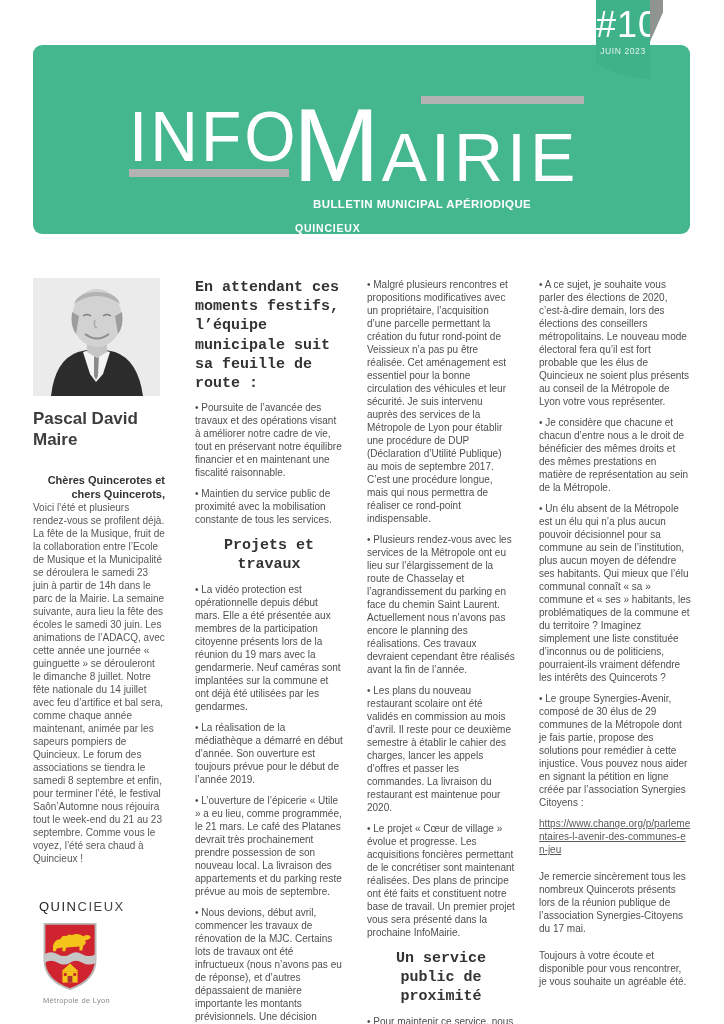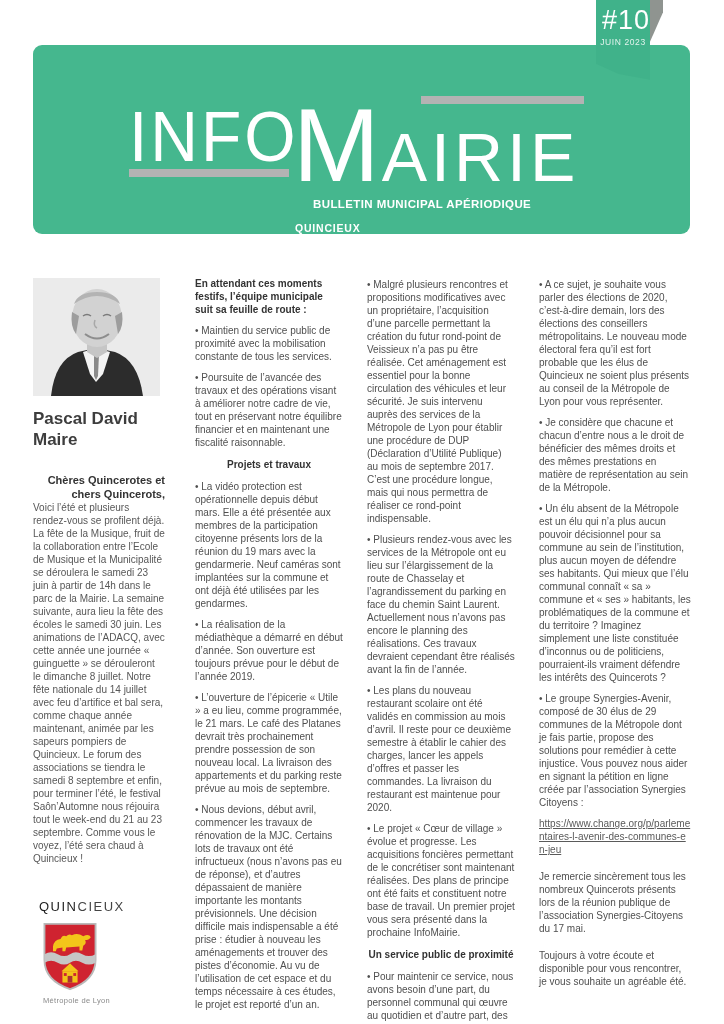--- a/index.html
+++ b/index.html
@@ -8,21 +8,21 @@
     background:#ffffff;
     font-family:"Liberation Sans",sans-serif;
     -webkit-font-smoothing:antialiased;
   }
   
   .ribbon{
     position:absolute;left:596px;top:0;width:54px;height:84px;
     background:#40b28a;z-index:3;text-align:center;color:#fff;
     clip-path:polygon(0 0,100% 0,100% 95%,42% 88%,0 76%);
   }
-  .ribbon-issue{font-size:27px;line-height:1;margin-top:7px;font-weight:400;letter-spacing:1px;text-align:right;}
+  .ribbon-issue{font-size:36px;line-height:1;margin-top:7px;font-weight:400;letter-spacing:1px;text-align:right;}
   .ribbon-date{font-size:8.5px;letter-spacing:.6px;color:rgba(255,255,255,.85);margin-top:3px;}
   .ribbon-shadow{
     position:absolute;left:649px;top:0;width:14px;height:44px;background:#8f9490;z-index:2;
     clip-path:polygon(0 0,100% 0,100% 28%,0 100%);
   }
   
   .banner{position:absolute;left:33px;top:45px;width:657px;height:189px;background:#45b78e;z-index:1;border-radius:9px;}
   .title-info{
     position:absolute;left:96px;top:56px;color:#fff;
     font-size:66px;line-height:1;letter-spacing:3px;transform:scaleY(1.08);transform-origin:top left;
@@ -39,21 +39,21 @@
   .banner-sub{position:absolute;left:280px;top:153px;color:#fff;font-weight:bold;font-size:11.5px;letter-spacing:.4px;}
   .banner-city{position:absolute;left:262px;top:177px;color:#fff;font-weight:bold;font-size:10.5px;letter-spacing:.8px;}
   
   .content{position:absolute;left:33px;top:278px;display:flex;z-index:1;}
   .col{color:#4f4f4f;font-size:10px;line-height:1.3;}
   .col1{width:132px;margin-right:30px;}
   .col2{width:148px;margin-right:24px;}
   .col3{width:148px;margin-right:24px;}
   .col4{width:152px;}
   .col p{margin:0 0 8px 0;}
-  .intro,.subhead{font-weight:bold;color:#333;font-size:10px;line-height:1.28;}
+  .intro,.subhead{font-weight:bold;color:#333;font-size:15px;line-height:1.28;font-family:Liberation Mono, monospace;}
   .subhead{margin-top:10px !important;text-align:center;}
   .mayor-photo{width:127px;height:118px;display:block;}
   .mayor-name{font-size:17px;font-weight:bold;color:#3d3d3d;line-height:1.25;margin-top:12px;}
   .salutation{font-size:11px;font-weight:bold;color:#333;line-height:1.3;margin-top:22px;text-align:right;}
   .letter{margin-top:12px;color:#575757;}
   .logo-block{margin-top:34px;text-align:left;}
   .logo-city{font-size:13px;letter-spacing:1.5px;color:#1d1d1d;margin-left:6px;}
   .logo-city .b{font-weight:normal;}
   .logo-city .l{font-weight:normal;color:#444;}
   .logo-shield{display:block;margin:6px 0 0 8px;}
@@ -127,40 +127,40 @@
         <rect x="23.5" y="54" width="3" height="3" fill="#cf2330"></rect>
         <rect x="33.5" y="54" width="3" height="3" fill="#cf2330"></rect>
         <path d="M28,46 l2,-2 l2,2 Z" fill="#f3c51a"></path>
       </svg>
       <div class="logo-caption">Métropole de Lyon</div>
     </div>
   </div>
 
   <div class="col col2">
     <p class="intro">En attendant ces moments festifs, l’équipe municipale suit sa feuille de route :</p>
+    <p>• Poursuite de l’avancée des travaux et des opérations visant à améliorer notre cadre de vie, tout en préservant notre équilibre financier et en maintenant une fiscalité raisonnable.</p>
     <p>• Maintien du service public de proximité avec la mobilisation constante de tous les services.</p>
-    <p>• Poursuite de l’avancée des travaux et des opérations visant à améliorer notre cadre de vie, tout en préservant notre équilibre financier et en maintenant une fiscalité raisonnable.</p>
     <p class="subhead">Projets et travaux</p>
     <p>• La vidéo protection est opérationnelle depuis début mars. Elle a été présentée aux membres de la participation citoyenne présents lors de la réunion du 19 mars avec la gendarmerie. Neuf caméras sont implantées sur la commune et ont déjà été utilisées par les gendarmes.</p>
     <p>• La réalisation de la médiathèque a démarré en début d’année. Son ouverture est toujours prévue pour le début de l’année 2019.</p>
     <p>• L’ouverture de l’épicerie « Utile » a eu lieu, comme programmée, le 21 mars. Le café des Platanes devrait très prochainement prendre possession de son nouveau local. La livraison des appartements et du parking reste prévue au mois de septembre.</p>
     <p>• Nous devions, début avril, commencer les travaux de rénovation de la MJC. Certains lots de travaux ont été infructueux (nous n’avons pas eu de réponse), et d’autres dépassaient de manière importante les montants prévisionnels. Une décision difficile mais indispensable a été prise : étudier à nouveau les aménagements et trouver des pistes d’économie. Au vu de l’utilisation de cet espace et du temps nécessaire à ces études, le projet est reporté d’un an.</p>
   </div>
 
   <div class="col col3">
     <p>• Malgré plusieurs rencontres et propositions modificatives avec un propriétaire, l’acquisition d’une parcelle permettant la création du futur rond-point de Veissieux n’a pas pu être réalisée. Cet aménagement est essentiel pour la bonne circulation des véhicules et leur sécurité. Je suis intervenu auprès des services de la Métropole de Lyon pour établir une procédure de DUP (Déclaration d’Utilité Publique) au mois de septembre 2017. C’est une procédure longue, mais qui nous permettra de réaliser ce rond-point indispensable.</p>
     <p>• Plusieurs rendez-vous avec les services de la Métropole ont eu lieu sur l’élargissement de la route de Chasselay et l’agrandissement du parking en face du chemin Saint Laurent. Actuellement nous n’avons pas encore le planning des réalisations. Ces travaux devraient cependant être réalisés avant la fin de l’année.</p>
     <p>• Les plans du nouveau restaurant scolaire ont été validés en commission au mois d’avril. Il reste pour ce deuxième semestre à établir le cahier des charges, lancer les appels d’offres et passer les commandes. La livraison du restaurant est maintenue pour 2020.</p>
     <p>• Le projet « Cœur de village » évolue et progresse. Les acquisitions foncières permettant de le concrétiser sont maintenant réalisées. Des plans de principe ont été faits et constituent notre base de travail. Un premier projet vous sera présenté dans la prochaine InfoMairie.</p>
     <p class="subhead">Un service public de proximité</p>
     <p>• Pour maintenir ce service, nous avons besoin d’une part, du personnel communal qui œuvre au quotidien et d’autre part, des élus, de leurs décisions politiques, de leurs choix et de leurs actions auprès des autres collectivités dont nous dépendons.</p>
   </div>
 
   <div class="col col4">
-    <p>• A ce sujet, je souhaite vous parler des élections de 2020, c’est-à-dire demain, lors des élections des conseillers métropolitains. Le nouveau mode électoral fera qu’il est fort probable que les élus de Quincieux ne soient plus présents au conseil de la Métropole de Lyon pour vous représenter.</p>
+    <p>• A ce sujet, je souhaite vous parler des élections de 2020, c’est-à-dire demain, lors des élections des conseillers métropolitains. Le nouveau mode électoral fera qu’il est fort probable que les élus de Quincieux ne soient plus présents au conseil de la Métropole de Lyon votre vous représenter.</p>
     <p>• Je considère que chacune et chacun d’entre nous a le droit de bénéficier des mêmes droits et des mêmes prestations en matière de représentation au sein de la Métropole.</p>
     <p>• Un élu absent de la Métropole est un élu qui n’a plus aucun pouvoir décisionnel pour sa commune au sein de l’institution, plus aucun moyen de défendre ses habitants. Qui mieux que l’élu communal connaît « sa » commune et « ses » habitants, les problématiques de la commune et du territoire ? Imaginez simplement une liste constituée d’inconnus ou de politiciens, pourraient-ils vraiment défendre les intérêts des Quincerots ?</p>
     <p>• Le groupe Synergies-Avenir, composé de 30 élus de 29 communes de la Métropole dont je fais partie, propose des solutions pour remédier à cette injustice. Vous pouvez nous aider en signant la pétition en ligne créée par l’association Synergies Citoyens :</p>
     <p><a href="#" class="petition-link">https://www.change.org/p/parlementaires-l-avenir-des-communes-en-jeu</a></p>
     <p class="closing">Je remercie sincèrement tous les nombreux Quincerots présents lors de la réunion publique de l’association Synergies-Citoyens du 17 mai.</p>
     <p class="closing">Toujours à votre écoute et disponible pour vous rencontrer, je vous souhaite un agréable été.</p>
   </div>
 
 </div>
 

